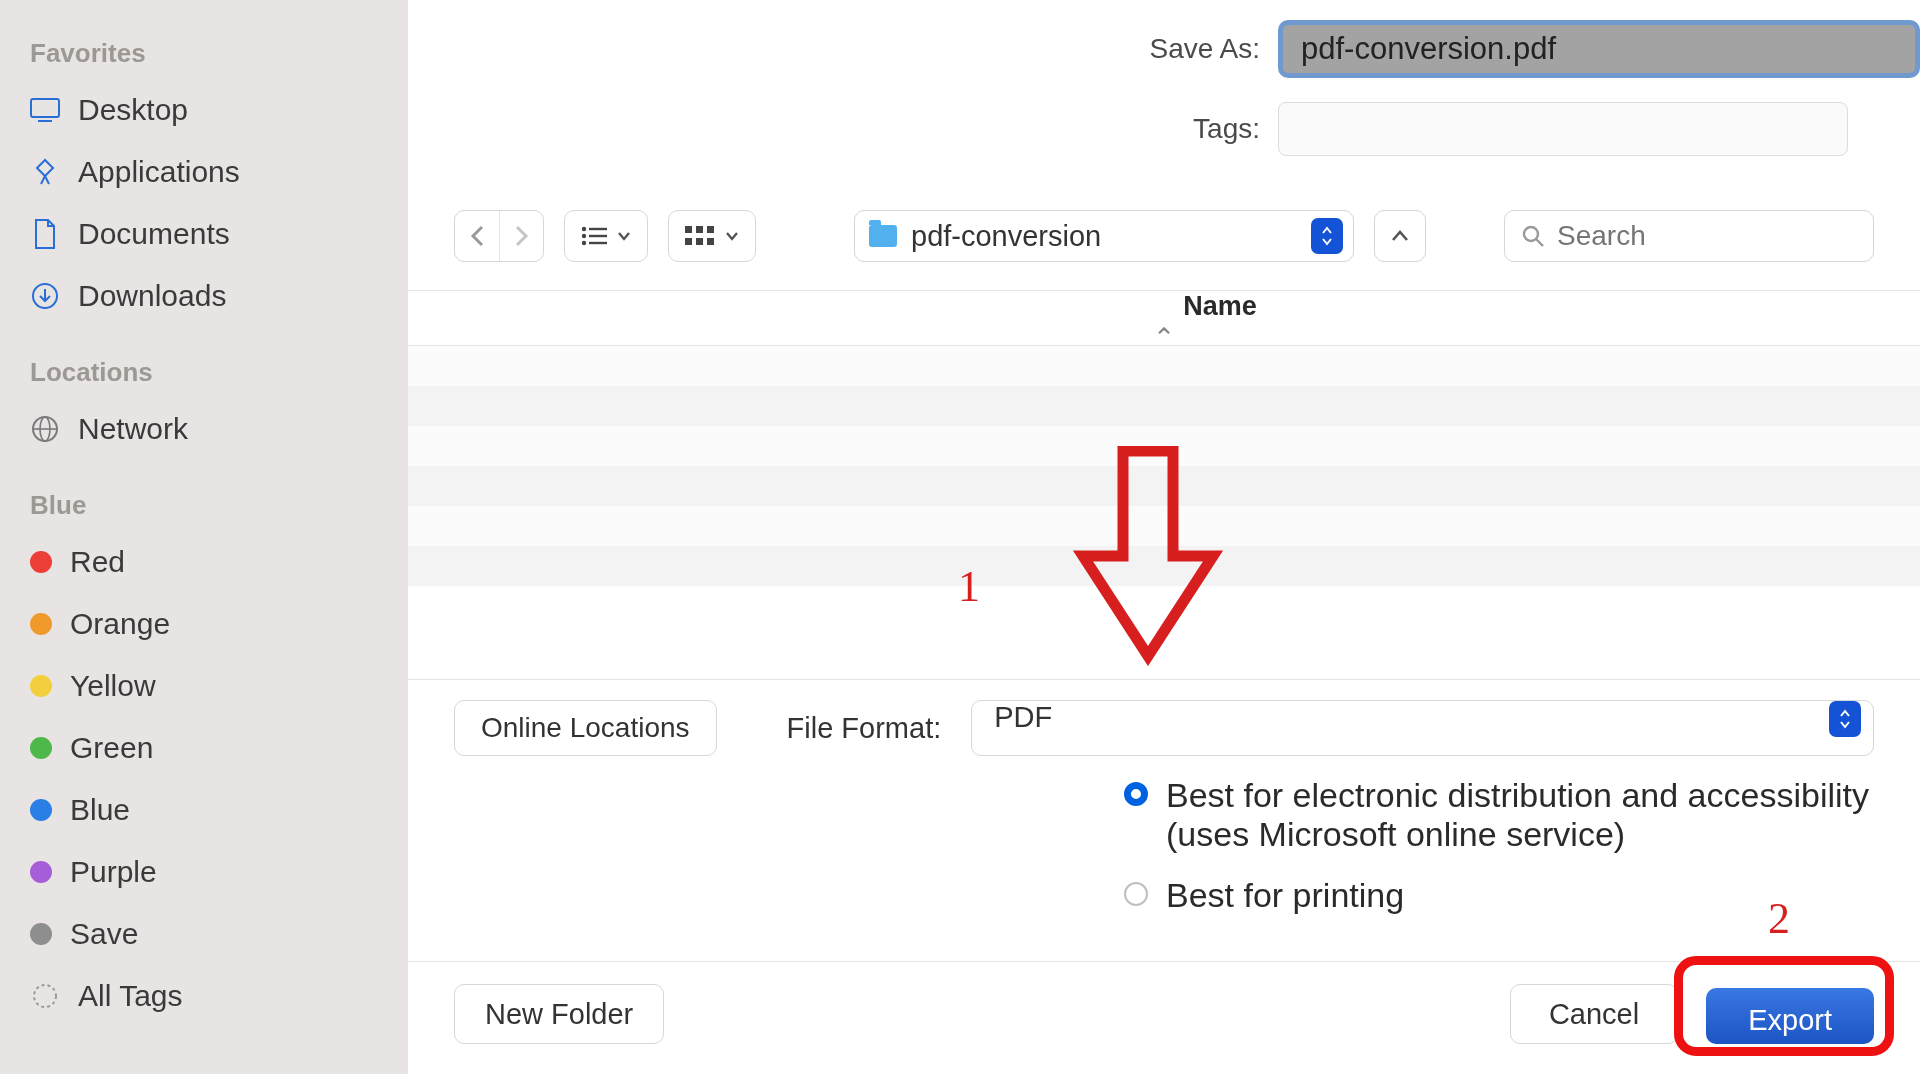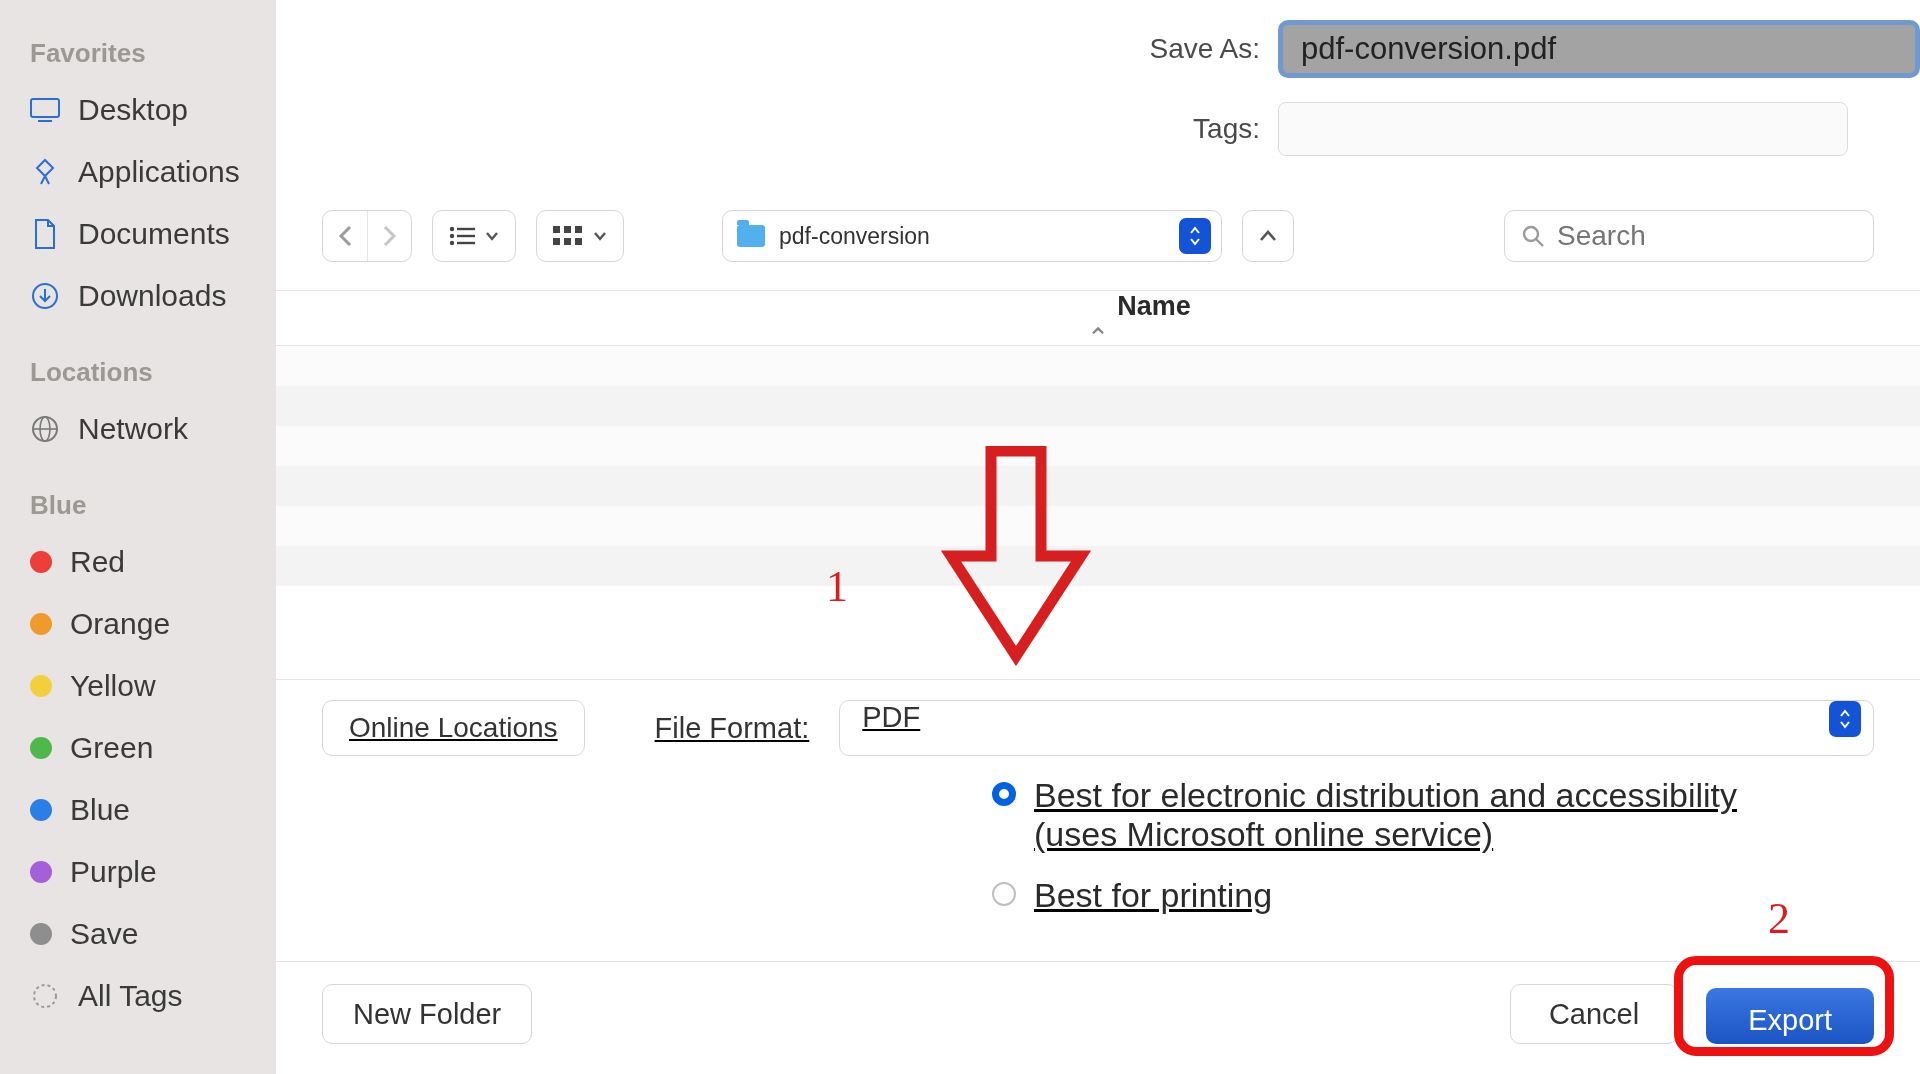--- a/index.html
+++ b/index.html
@@ -6,44 +6,44 @@
 html, body { width: 1920px; height: 1074px; font-family: -apple-system, 'Helvetica Neue', Arial, sans-serif; background: #fff; overflow: hidden; }
 .app { display: flex; width: 100%; height: 100%; }
 .sidebar { width: 408px; height: 100%; background: #e8e4e3; padding: 30px 0 0 0; overflow: hidden; }
 .sb-head { font-size: 26px; font-weight: 600; color: #9c9893; padding: 8px 30px 10px; }
 .sb-item { display: flex; align-items: center; gap: 18px; padding: 14px 30px; font-size: 30px; color: #3a3a3a; cursor: default; }
 .sb-item .ic { width: 30px; height: 30px; display: flex; align-items: center; justify-content: center; color: #2a6fd6; }
 .tag-dot { width: 22px; height: 22px; border-radius: 50%; }
 .main { flex: 1; height: 100%; background: #fff; display: flex; flex-direction: column; position: relative; }
 .topform { padding: 20px 0 30px; }
 .row { display: flex; align-items: center; margin-bottom: 24px; }
-.row .lbl { width: 1002px; text-align: right; font-size: 28px; color: #4a4a4a; padding-right: 18px; }
+.row .lbl { width: 870px; text-align: right; font-size: 28px; color: #4a4a4a; padding-right: 18px; }
 .save-input { width: 642px; height: 58px; border: 5px solid #7099cf; border-radius: 10px; padding: 0 18px; font-size: 31px; color: #222; background: #a3a3a3; }
 .tags-input { width: 570px; height: 54px; border: 1px solid #dcdcdc; border-radius: 8px; background: #fafafa; }
 .toolbar { display: flex; align-items: center; gap: 20px; padding: 0 46px 28px; }
 .nav-btns { display: flex; border: 1px solid #d7d7d7; border-radius: 10px; background: #fff; height: 52px; }
 .nav-btns .nb { width: 44px; display: flex; align-items: center; justify-content: center; color: #888; font-size: 28px; }
 .nav-btns .nb + .nb { border-left: 1px solid #e5e5e5; }
 .view-btn { height: 52px; border: 1px solid #d7d7d7; border-radius: 10px; background: #fff; display: flex; align-items: center; padding: 0 16px; gap: 10px; color: #444; font-size: 24px; }
-.loc-sel { flex: 0 0 500px; height: 52px; border: 1px solid #d7d7d7; border-radius: 10px; background: #fff; display: flex; align-items: center; padding: 0 10px 0 14px; font-size: 23px; color: #333; gap: 14px; margin-left: 78px; }
+.loc-sel { flex: 0 0 500px; height: 52px; border: 1px solid #d7d7d7; border-radius: 10px; background: #fff; display: flex; align-items: center; padding: 0 10px 0 14px; font-size: 29px; color: #333; gap: 14px; margin-left: 78px; }
 .folder-ic { width: 28px; height: 22px; background: #53b0ef; border-radius: 3px; position: relative; }
 .folder-ic::before { content: ''; position: absolute; top: -5px; left: 0; width: 12px; height: 5px; background: #53b0ef; border-radius: 2px 2px 0 0; }
 .chev-blue { margin-left: auto; width: 32px; height: 36px; background: #1453d6; border-radius: 7px; display: flex; flex-direction: column; align-items: center; justify-content: center; color: #fff; font-size: 10px; }
 .collapse-btn { width: 52px; height: 52px; border: 1px solid #d7d7d7; border-radius: 10px; background: #fff; display: flex; align-items: center; justify-content: center; color: #555; font-size: 22px; }
 .search-wrap { margin-left: auto; width: 370px; height: 52px; border: 1px solid #d7d7d7; border-radius: 10px; background: #fff; display: flex; align-items: center; padding: 0 16px; gap: 12px; color: #999; font-size: 28px; }
 .search-wrap input { border: none; outline: none; font-size: 28px; color: #333; background: transparent; flex: 1; }
 .table-head { display: flex; align-items: center; border-top: 1px solid #e5e5e5; border-bottom: 1px solid #e5e5e5; height: 56px; font-size: 27px; font-weight: 600; color: #2a2a2a; flex-direction: column; }
 .th-name { padding-left: 112px; flex: 1; }
 .th-sort { width: 58px; text-align: center; color: #888; font-weight: 400; }
 .th-date { width: 130px; padding-left: 16px; border-left: 1px solid #e9e9e9; }
 .file-area { flex: 1; background: #fff; position: relative; }
 .file-area .stripe { height: 40px; }
 .file-area .stripe:nth-child(odd) { background: #fbfbfb; }
 .file-area .stripe:nth-child(even) { background: #f3f3f3; }
-.format-section { border-top: 1px solid #e5e5e5; padding: 20px 46px 24px; text-decoration: underline; }
+.format-section { border-top: 1px solid #e5e5e5; padding: 20px 46px 24px; }
 .fmt-row { display: flex; align-items: center; gap: 30px; }
 .online-btn { height: 56px; border: 1px solid #d7d7d7; border-radius: 10px; background: #fff; padding: 0 26px; font-size: 28px; color: #333; }
 .fmt-lbl { font-size: 29px; color: #333; margin-left: 40px; }
 .fmt-sel { flex: 1; height: 56px; border: 1px solid #d7d7d7; border-radius: 10px; background: #fff; display: flex; align-items: flex-start; padding: 0 12px 0 22px; font-size: 29px; color: #333; }
 .radios { margin: 20px 0 0 670px; }
 .radio-row { display: flex; align-items: flex-start; gap: 18px; font-size: 34px; color: #2a2a2a; margin-bottom: 22px; }
 .radio { width: 24px; height: 24px; border-radius: 50%; border: 2px solid #bfbfbf; margin-top: 6px; flex-shrink: 0; }
 .radio.on { border: 7px solid #0062e0; }
 .footer { border-top: 1px solid #e5e5e5; padding: 22px 46px 30px; display: flex; align-items: flex-end; }
 .nf-btn { height: 60px; border: 1px solid #d7d7d7; border-radius: 10px; background: #fff; padding: 0 30px; font-size: 29px; color: #333; }

